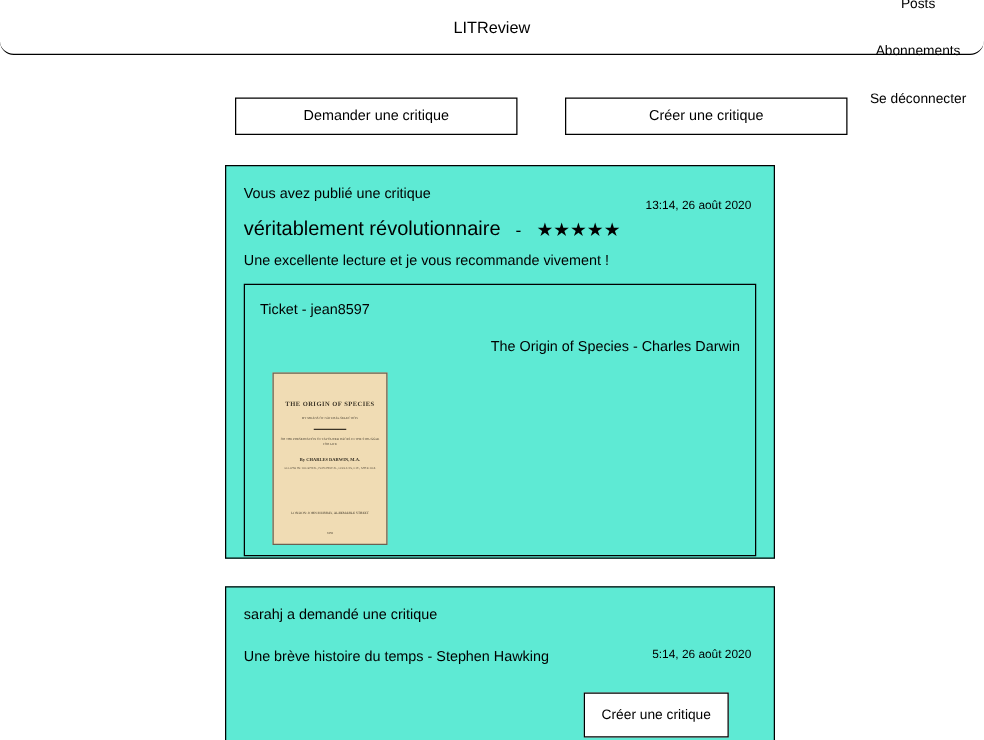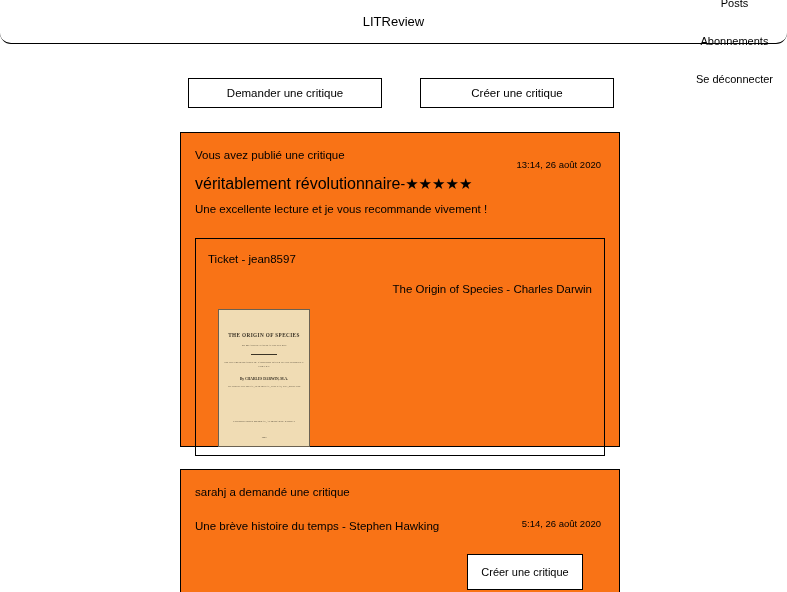--- a/index.html
+++ b/index.html
@@ -54,42 +54,42 @@
   .main {
     padding: 0;
   }
 
   .action-row {
     display: flex;
     gap: 38px;
     padding: 34px 0 0 188px;
   }
   .action-btn {
-    width: 194px;
+    width: 226px;
     height: 30px;
     border: 1px solid #000000;
     background: #ffffff;
     font-family: "Liberation Sans", sans-serif;
     font-size: 11.5px;
     color: #000000;
     cursor: pointer;
     display: flex;
     align-items: center;
     justify-content: center;
     box-sizing: border-box;
   }
 
   .feed {
     margin: 24px 0 0 180px;
     width: 440px;
   }
 
   .card {
     border: 1px solid #000000;
-    background: #f97316;
+    background: #5eead4;
     box-sizing: border-box;
     position: relative;
     padding: 14px 14px 14px 14px;
     margin-bottom: 22px;
   }
   .card-review { height: 315px; }
   .card-request { height: 130px; }
 
   .card-head {
     font-size: 11.5px;
@@ -100,37 +100,37 @@
     right: 18px;
     font-size: 9.5px;
     color: #000000;
   }
   .time-review { top: 26px; }
   .time-request { top: 48px; }
 
   .review-title-row {
     display: flex;
     align-items: center;
-    gap: 0;
+    gap: 12px;
     margin-top: 12px;
     margin-bottom: 10px;
   }
   .review-title {
     font-size: 16px;
     color: #000000;
   }
   .dash { font-size: 14px; }
   .stars {
     font-size: 15px;
     letter-spacing: 0px;
     color: #000000;
   }
   .review-body {
     font-size: 11.5px;
-    margin-bottom: 23px;
+    margin-bottom: 12px;
   }
 
   .ticket {
     border: 1px solid #000000;
     box-sizing: border-box;
     padding: 14px 12px 14px 12px;
     height: 218px;
     position: relative;
   }
   .ticket-label {

